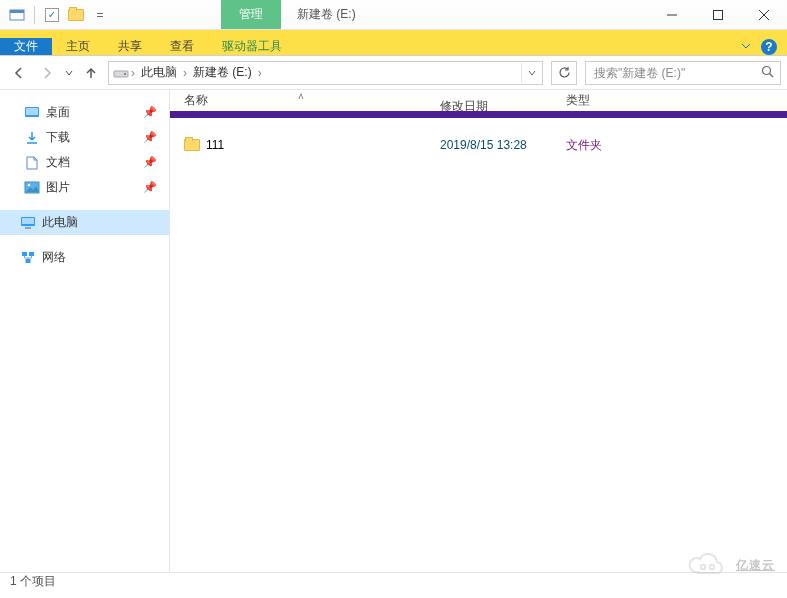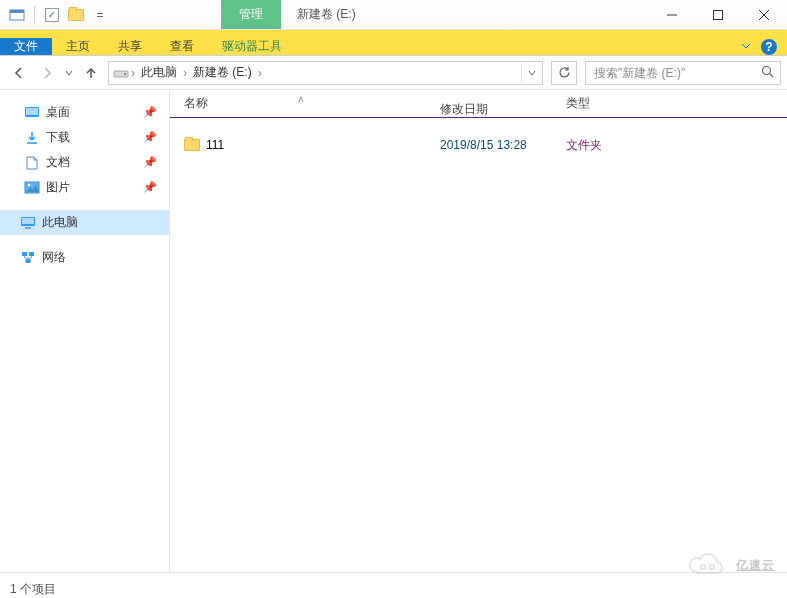--- a/index.html
+++ b/index.html
@@ -43,37 +43,37 @@
   .body { display: flex; height: calc(598px - 30px - 26px - 34px - 26px); }
   .nav { width: 170px; border-right: 1px solid #e5e5e5; padding: 10px 0 0 0; overflow:hidden;}
   .nav-group { margin-bottom: 10px; }
   .nav-item { height: 25px; display: flex; align-items: center; padding-left: 20px; gap: 6px; color: #333; position:relative;}
   .nav-item.sub { padding-left: 24px; }
   .nav-item.selected { background: #cde8ff; }
   .pin { position:absolute; right:12px; color:#9a9a9a; font-size:11px;}
   .ic { width: 16px; height: 16px; display: inline-flex; align-items: center; justify-content: center; flex: 0 0 auto; }
 
   .content { flex: 1; display: flex; flex-direction: column; }
-  .cols { height: 28px; border-bottom: 1px solid #4c1d95; display: flex; align-items: center; color: #444; position:relative;}
+  .cols { height: 28px; border-bottom: 7px solid #4c1d95; display: flex; align-items: center; color: #444; position:relative;}
   .col { padding-left: 14px; }
   .col.name { width: 256px; position:relative;}
   .col.date { width: 126px; margin-top: 11px; }
   .col.type { width: 100px; }
   .col.size { flex: 1; }
   .sort-caret { position:absolute; left:50%; top:-1px; color:#777; font-size:10px; }
   .rows { flex: 1; overflow: auto; }
   .row { height: 22px; display: flex; align-items: center; margin-top: 16px; }
   .cell { padding-left: 14px; }
   .cell.name { width: 256px; display: flex; align-items: center; gap: 6px; }
   .cell.date { width: 126px; color: #0c4a6e; }
   .cell.type { width: 100px; color: #701a75; }
   .cell.size { flex: 1; color: #6d6d6d; text-align: right; padding-right: 14px; }
 
   
-  .status { height: 26px; border-top: 1px solid #e5e5e5; display: flex; align-items: flex-end; padding: 0 10px; color: #555; }
+  .status { height: 26px; border-top: 1px solid #e5e5e5; display: flex; align-items: flex-start; padding: 0 10px; color: #555; }
 
   
   .watermark { position: absolute; right: 12px; bottom: 20px; color: #c6c6c6; font-size: 22px; font-weight: 600; letter-spacing: 1px; display:flex; align-items:center; gap:6px;text-decoration:underline;}
   .watermark svg { opacity: 0.45; }
 
   
   .chk { width:14px; height:14px; border:1px solid #999; display:inline-flex; align-items:center; justify-content:center; color:#1979ca; font-size:10px; background:#fff;}
   .folder-mini { width:16px; height:12px; background:#ffd96b; border:1px solid #e2b84a; border-radius:1px; position:relative;}
   .folder-mini::before { content:""; position:absolute; top:-3px; left:0; width:6px; height:3px; background:#ffd96b; border:1px solid #e2b84a; border-bottom:none; border-radius:1px 1px 0 0;}
 </style>

